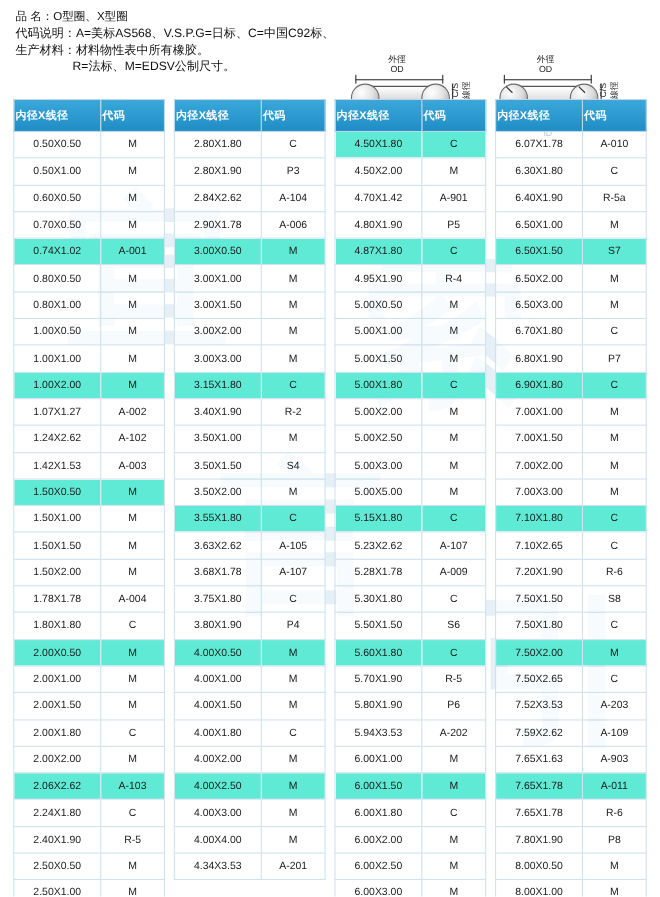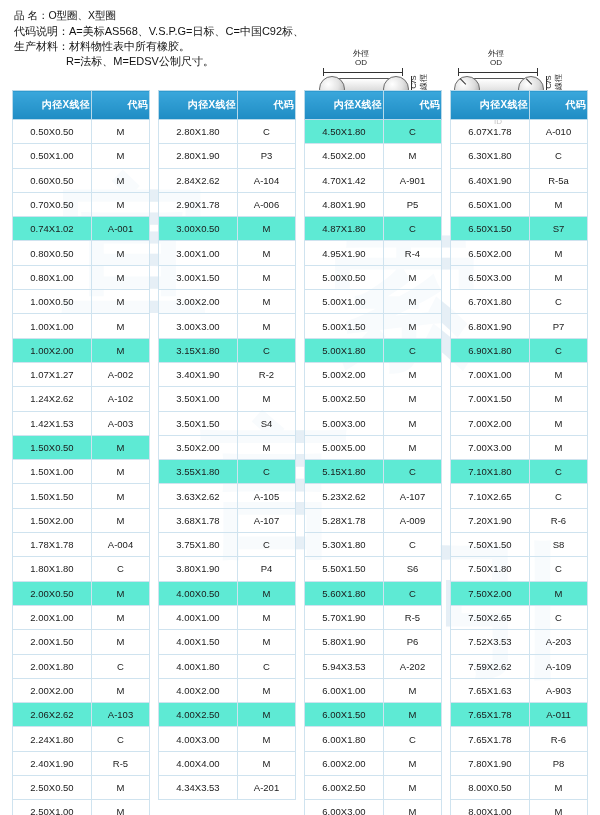--- a/index.html
+++ b/index.html
@@ -58,21 +58,21 @@
   .tables{
     position:absolute;left:0;top:90px;width:600px;
     display:flex;gap:8px;padding:0 12px;box-sizing:border-box;
   }
   .tcol{flex:1;}
   table{border-collapse:collapse;width:100%;table-layout:fixed;}
   th{
     background:#2e9fd6;
     background:linear-gradient(#3aa7db,#1f8cc4);
     color:#fff;font-size:10px;font-weight:bold;
-    height:26px;border:1px solid #b9d9ea;text-align:right;
+    height:26px;border:1px solid #b9d9ea;text-align:left;
     letter-spacing:.3px;
   }
   td{
     height:21.3px;font-size:9.5px;text-align:center;
     border:1px solid #cfe3ef;color:#1a1a1a;
     background:rgba(255,255,255,0.72);
     overflow:hidden;white-space:nowrap;
   }
   tr.alt td{background:#5eead4;}
   td.size{width:58%;}

